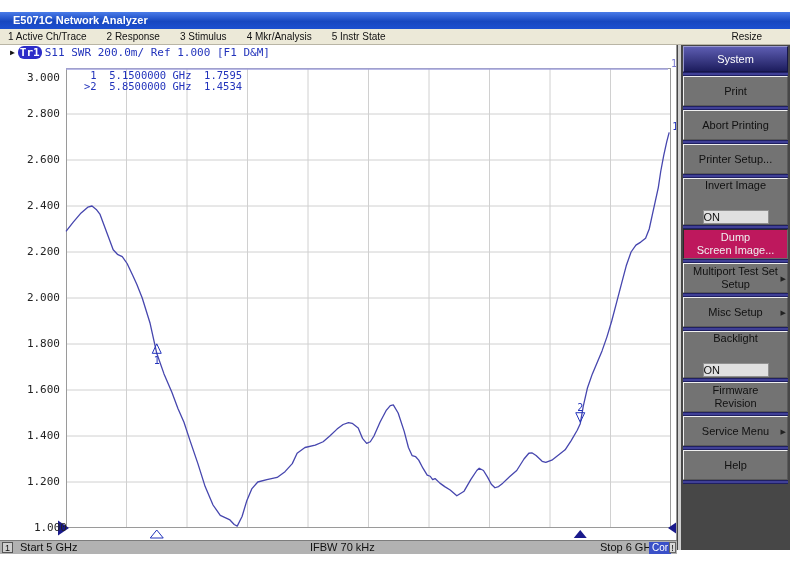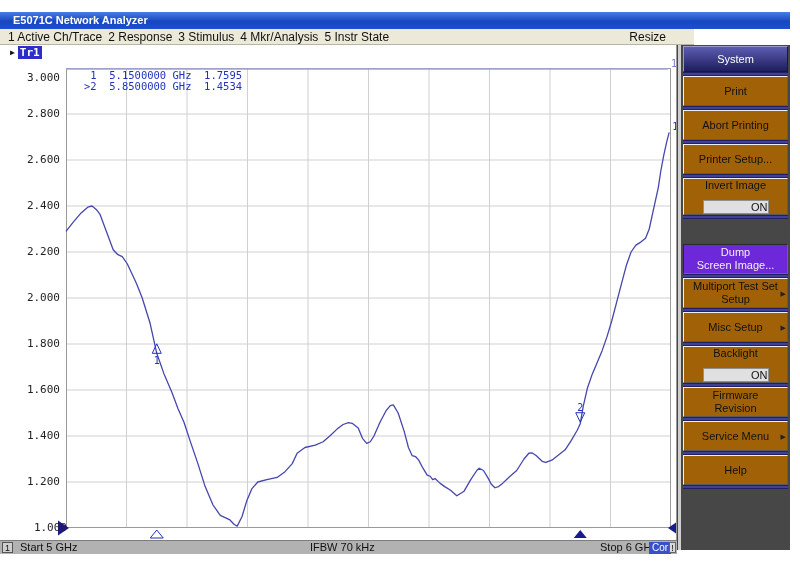--- a/index.html
+++ b/index.html
@@ -3,52 +3,52 @@
 <meta charset="utf-8">
 <style>
   html,body{margin:0;padding:0;background:#ffffff;}
   #screen{position:relative;width:800px;height:567px;background:#ffffff;overflow:hidden;
           font-family:"Liberation Sans","DejaVu Sans",sans-serif;}
   
   .titlebar{position:absolute;left:0;top:12px;width:790px;height:17px;
             background:linear-gradient(#4a7ce8,#1747c0 55%,#1c50d0);
             color:#fff;font-weight:bold;font-size:11px;line-height:17px;padding-left:13px;box-sizing:border-box;}
   
-  .menubar{position:absolute;left:0;top:29px;width:694px;height:16px;background:#ece9d8;
-           border-bottom:1px solid #b9b5a5;font-size:12px;line-height:16px;display:flex;gap:6px;
+  .menubar{position:absolute;left:0;top:29px;width:790px;height:16px;background:#ece9d8;
+           border-bottom:1px solid #b9b5a5;font-size:10px;line-height:16px;display:flex;gap:20px;
            padding-left:8px;box-sizing:border-box;color:#111;}
   .menubar .mi{cursor:default;}
   .menubar .resize{margin-left:auto;padding-right:28px;}
   
   .trace-status{position:absolute;left:10px;top:46px;font-family:"DejaVu Sans Mono",monospace;
                 font-size:11px;color:#2233bb;white-space:pre;display:flex;align-items:center;gap:3px;}
   .tr-arrow{color:#111;font-size:8px;}
-  .tr-badge{background:#2d2dc8;color:#fff;font-weight:bold;padding:0 2px;}
+  .tr-badge{background:#2d2dc8;color:#fff;font-weight:bold;padding:0 2px;border-radius:6px;}
   
   #plot{position:absolute;left:66px;top:68px;width:605px;height:460px;}
   #plot svg{position:absolute;left:0;top:0;overflow:visible;}
   .ylab{position:absolute;left:0;width:60px;text-align:right;font-family:"DejaVu Sans Mono",monospace;
         font-size:11px;color:#222;}
   #marker-readout{position:absolute;left:84px;top:70px;font-family:"DejaVu Sans Mono",monospace;
                   font-size:10.5px;line-height:11px;color:#2233bb;white-space:pre;}
   
   #sidebar{position:absolute;left:676px;top:45px;width:114px;height:505px;background:#474747;
            border-left:1px solid #999;box-sizing:border-box;}
   #sidebar .strip{position:absolute;left:1px;top:0;width:3px;height:100%;background:#cfcfcf;}
   .sk-header{margin:1px 2px 0 6px;height:24px;background:linear-gradient(#5d5db2,#1d1d5e);
              color:#fff;text-align:center;line-height:24px;font-size:11px;
              border:1px solid;border-color:#9a9ad0 #16164a #16164a #9a9ad0;}
   #sk-buttons{padding:0 2px 0 6px;}
   .sk-sep{height:4px;background:linear-gradient(#101048,#5050b0 50%,#101048);}
   .sk-btn{min-height:28px;display:flex;flex-direction:column;justify-content:center;align-items:center;
-          background:#a16207;border:1px solid;border-color:#efefef #5a5a5a #5a5a5a #efefef;
+          background:#737373;border:1px solid;border-color:#efefef #5a5a5a #5a5a5a #efefef;
           font-size:11px;color:#111;line-height:13px;position:relative;text-align:center;cursor:default;}
-  .sk-btn.pressed{background:#6d28d9;color:#f0f0f0;border-color:#2a2a2a #6a6a6a #6a6a6a #2a2a2a;margin-top:25px;}
-  .sk-on{width:64px;background:#e0e0e0;border:1px solid #909090;text-align:right;
-         font-size:11px;line-height:12px;margin-top:8px;color:#111;}
+  .sk-btn.pressed{background:#be185d;color:#f0f0f0;border-color:#2a2a2a #6a6a6a #6a6a6a #2a2a2a;}
+  .sk-on{width:64px;background:#e0e0e0;border:1px solid #909090;text-align:left;
+         font-size:11px;line-height:12px;margin-top:18px;color:#111;}
   .sk-arrow{position:absolute;right:1px;top:50%;transform:translateY(-50%);font-size:7px;color:#222;}
   
   #statusbar{position:absolute;left:0;top:540px;width:677px;height:13px;background:#b2b2b2;
              border-top:1px solid #7d7d7d;font-size:11px;line-height:13px;color:#111;}
   .ch-box{position:absolute;left:2px;top:1px;width:11px;height:11px;border:1px solid #555;
           background:#cfcfcf;text-align:center;font-size:9px;line-height:11px;box-sizing:border-box;}
   .sb-start{position:absolute;left:20px;}
   .sb-ifbw{position:absolute;left:310px;}
   .sb-stop{position:absolute;left:600px;}
   .sb-cor{position:absolute;left:649px;top:1px;background:#3a50c8;color:#fff;font-size:10px;
@@ -68,21 +68,21 @@
   <div class="menubar">
 
     <span class="mi">1 Active Ch/Trace</span>
       <span class="mi">2 Response</span>
       <span class="mi">3 Stimulus</span>
       <span class="mi">4 Mkr/Analysis</span>
       <span class="mi">5 Instr State</span>
       <span class="resize mi">Resize</span>
   </div>
 
-  <div class="trace-status"><span class="tr-arrow">▶</span><span class="tr-badge">Tr1</span></div>
+  <div class="trace-status"><span class="tr-arrow">▶</span><span class="tr-badge">Tr1</span><span class="tr-text">S11 SWR 200.0m/ Ref 1.000 [F1 D&amp;M]</span></div>
 
   <div id="plot">
     <svg id="plot-svg" width="605" height="460" viewBox="0 0 605 460">
         <line x1="60.5" y1="0" x2="60.5" y2="460" stroke="#d0d0d0" stroke-width="1"></line>
         <line x1="121" y1="0" x2="121" y2="460" stroke="#d0d0d0" stroke-width="1"></line>
         <line x1="181.5" y1="0" x2="181.5" y2="460" stroke="#d0d0d0" stroke-width="1"></line>
         <line x1="242" y1="0" x2="242" y2="460" stroke="#d0d0d0" stroke-width="1"></line>
         <line x1="302.5" y1="0" x2="302.5" y2="460" stroke="#d0d0d0" stroke-width="1"></line>
         <line x1="363" y1="0" x2="363" y2="460" stroke="#d0d0d0" stroke-width="1"></line>
         <line x1="423.5" y1="0" x2="423.5" y2="460" stroke="#d0d0d0" stroke-width="1"></line>

